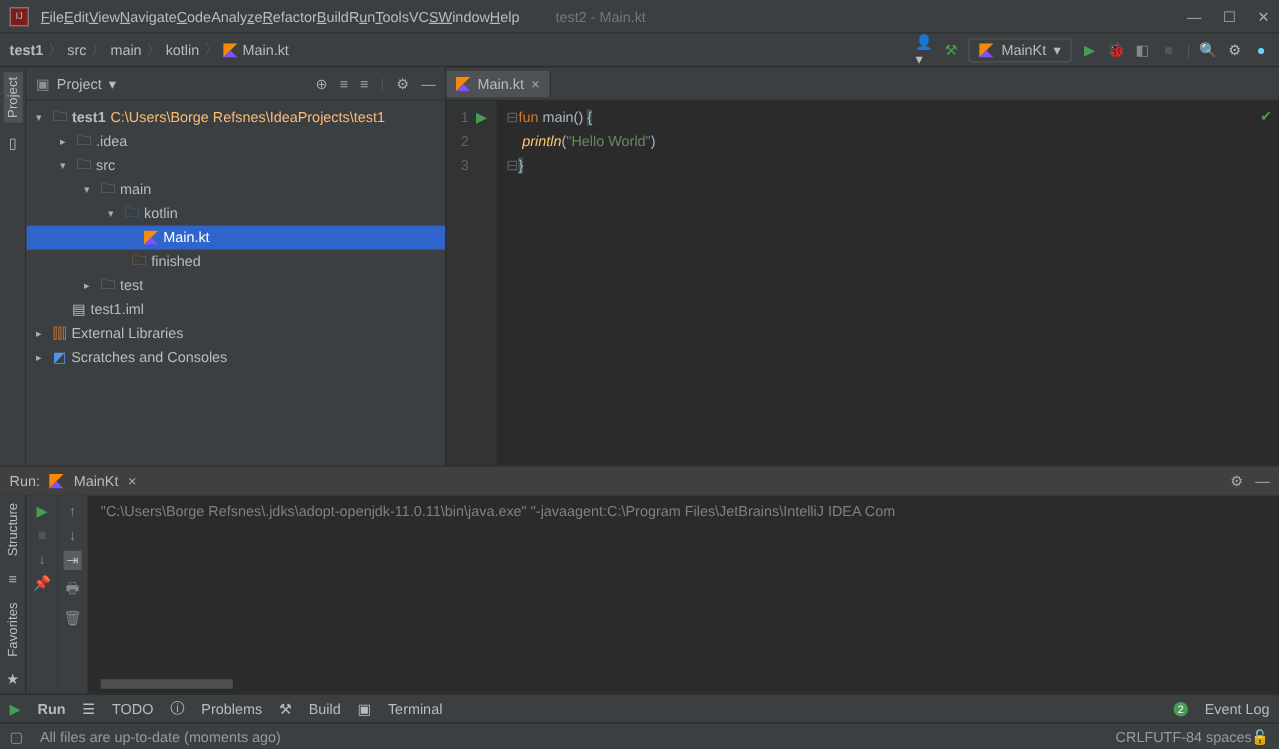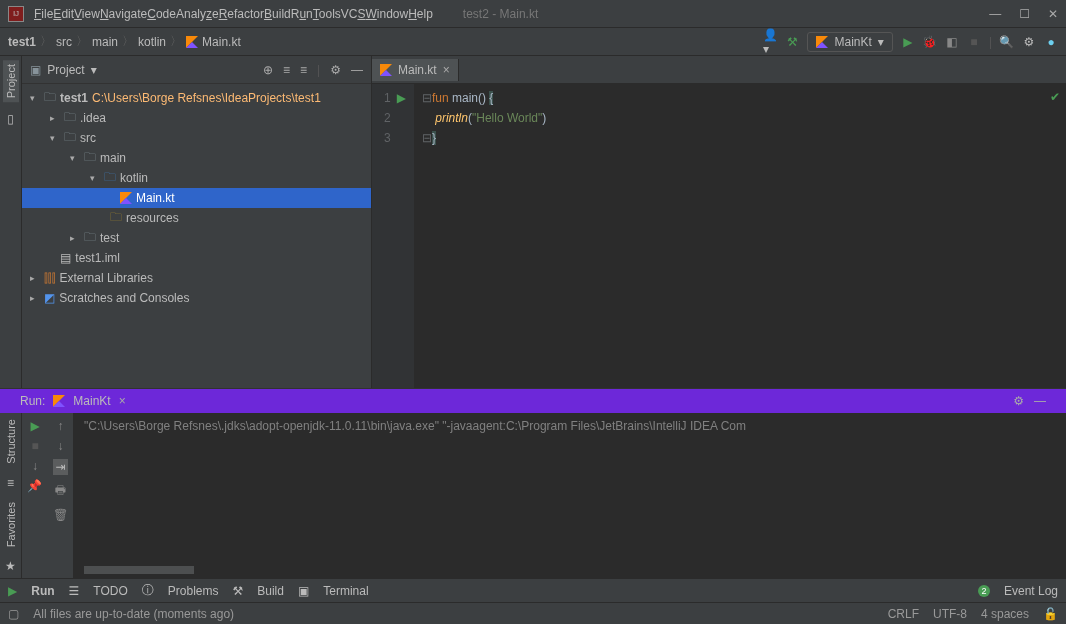--- a/index.html
+++ b/index.html
@@ -40,33 +40,33 @@
 .gutter-row { height:20px; line-height:20px; display:flex; align-items:center; gap:6px; }
 .code { padding:4px 8px; color:#a9b7c6; }
 .code-row { height:20px; line-height:20px; white-space:pre; }
 .kw { color:#cc7832; }
 .fn { color:#ffc66d; font-style:italic; }
 .str { color:#6a8759; }
 .brace { color:#a9b7c6; }
 .brace.hl { background:#3b514d; }
 .check { position:absolute; right:6px; top:6px; color:#499c54; }
 .run-panel { height:190px; background:#2b2b2b; border-top:1px solid #323232; display:flex; flex-direction:column; }
-.run-header { height:24px; background:#6d28d9; display:flex; align-items:center; padding:0 20px; gap:8px; }
+.run-header { height:24px; background:#404040; display:flex; align-items:center; padding:0 8px; gap:8px; }
 .run-header .tools { margin-left:auto; display:flex; gap:10px; color:#aaa; }
 .run-body { flex:1; display:flex; }
 .leftstrip { width:22px; background:#3c3f41; border-right:1px solid #2b2b2b; display:flex; flex-direction:column; align-items:center; gap:10px; padding:4px 0; }
 .leftstrip .vtab { writing-mode:vertical-rl; transform:rotate(180deg); font-size:11px; padding:2px; }
 .run-gutter { width:26px; background:#3c3f41; display:flex; flex-direction:column; align-items:center; gap:6px; padding:6px 0; }
 .run-gutter2 { width:26px; background:#3c3f41; display:flex; flex-direction:column; align-items:center; gap:6px; padding:6px 0; border-right:1px solid #2b2b2b; }
 .console { flex:1; padding:6px 10px; font-family:"Consolas","Courier New",monospace; font-size:13px; color:#bbbbbb; overflow:auto; position:relative; }
 .console .cmd { color:#808080; }
 .console .scrollthumb { position:absolute; bottom:4px; left:10px; width:110px; height:8px; background:#4d4f50; }
 .bottombar { height:24px; background:#3c3f41; border-top:1px solid #2b2b2b; display:flex; align-items:center; padding:0 8px; gap:14px; }
 .statusbar { height:22px; background:#3c3f41; border-top:1px solid #2b2b2b; display:flex; align-items:center; padding:0 8px; gap:14px; font-size:11px; color:#999; }
-.statusbar .right { margin-left:auto; display:flex; gap:14px; }
+.statusbar .right { margin-left:auto; display:flex; }
 .badge { background:#499c54; color:#fff; border-radius:50%; width:12px; height:12px; font-size:9px; display:inline-flex; align-items:center; justify-content:center; }
 .kt-icon { width:12px; height:12px; }
 </style>
 </head>
 <body>
 
 <div class="titlebar">
   <div class="logo">IJ</div>
   <div class="menu">
     <span><u>F</u>ile</span>
@@ -178,21 +178,21 @@
         </div>
       <div class="tree-row selected" style="padding-left:98px">
           <svg class="kt-icon" viewBox="0 0 12 12">
             <polygon points="0,0 12,0 0,12" fill="#f88909"></polygon>
             <polygon points="0,12 6,6 12,12" fill="#7f52ff"></polygon>
           </svg> 
           <span>Main.kt</span>
         </div>
       <div class="tree-row" style="padding-left:88px">
           <span style="color:#a0822c">🗀</span> 
-          <span>resources</span>
+          <span>finished</span>
         </div>
       <div class="tree-row" style="padding-left:48px">
           <span class="arrow">▸</span>
           <span class="folder-icon">🗀</span> 
           <span>test</span>
         </div>
       <div class="tree-row" style="padding-left:38px">
           <span>▤</span> 
           <span>test1.iml</span>
         </div>

